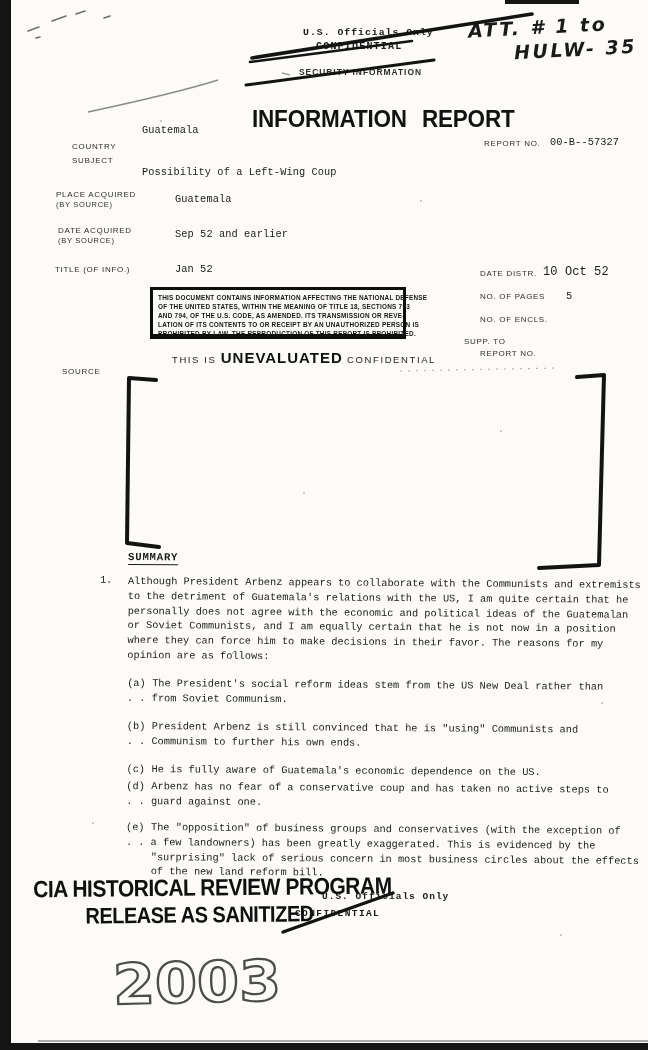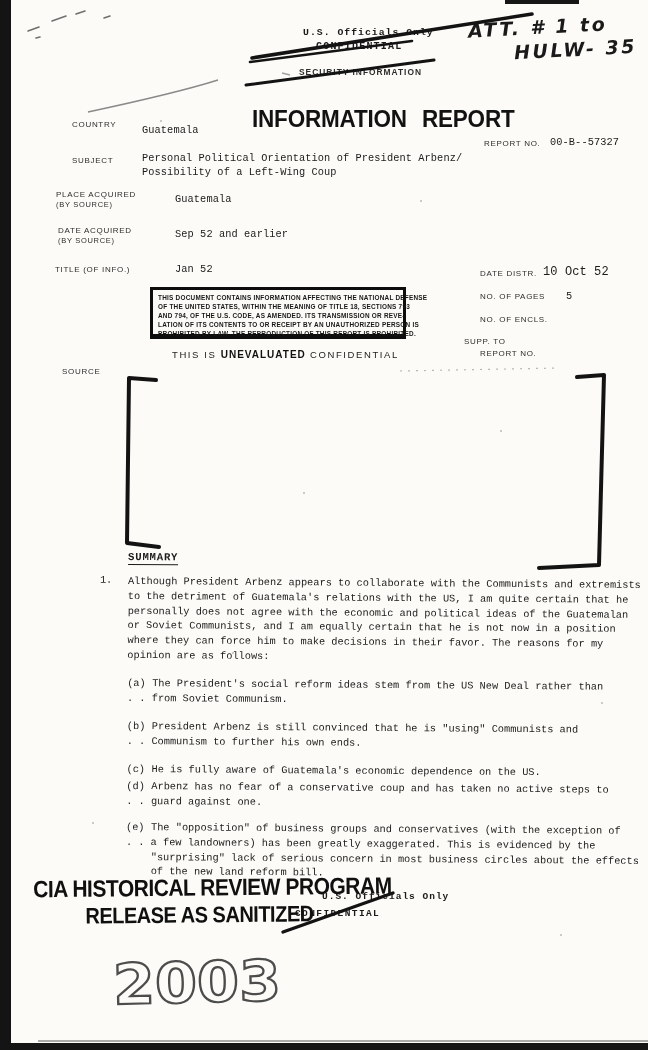--- a/index.html
+++ b/index.html
@@ -38,21 +38,21 @@
     border:3px solid #0d0d0d;border-bottom-width:5px;background:#fbfaf6;
     padding:3px 4px 0 5px;box-sizing:border-box;
   }
   .secbox div{
     white-space:nowrap;font-family:"Liberation Sans","DejaVu Sans",sans-serif;
     font-size:6.4px;font-weight:bold;letter-spacing:.25px;line-height:9px;color:#171717;
   }
   .uneval{position:absolute;left:172px;top:349px;white-space:nowrap;
     font-family:"Liberation Sans","DejaVu Sans",sans-serif;font-size:9.5px;
     letter-spacing:1.6px;color:#222;}
-  .uneval b{font-size:10px;letter-spacing:1px;color:#111;}
+  .uneval b{font-size:15px;letter-spacing:1px;color:#111;}
 
   .body-block{position:absolute;left:0;top:0;width:648px;height:1050px;
     transform:rotate(.45deg);transform-origin:140px 575px;}
   .summary-h{position:absolute;left:128px;top:551px;font-weight:bold;font-size:10.6px;
     letter-spacing:.8px;border-bottom:1.4px solid #1b1b1b;padding-bottom:1px;text-align:right;}
   .para-num{position:absolute;left:100px;top:574px;font-size:10.3px;}
   .para{position:absolute;left:128px;top:574px;width:540px;}
   .para div{white-space:nowrap;line-height:14.8px;font-size:10.3px;}
   .item{position:absolute;left:128px;width:540px;}
   .item div{white-space:nowrap;line-height:14.8px;font-size:10.3px;}
@@ -85,25 +85,24 @@
 
   <div class="tw class-top" style="left:303px;top:27px;font-size:9.8px;letter-spacing:1px;">U.S. Officials Only</div>
   <div class="tw class-top" style="left:316px;top:41px;font-size:10px;letter-spacing:1.2px;">CONFIDENTIAL</div>
   <div class="lab" style="left:299px;top:67px;font-size:8.4px;letter-spacing:1px;font-weight:bold;">SECURITY INFORMATION</div>
 
   <div class="hand" style="left:468px;top:16px;">ATT. # 1 to</div>
   <div class="hand" style="left:514px;top:38px;">HULW- 35</div>
 
   <div class="title">INFORMATION  REPORT</div>
 
-  <div class="lab" style="left:72px;top:120px;">COUNTRY</div>
+  <div class="lab" style="left:72px;top:142px;">COUNTRY</div>
   <div class="tw" style="left:142px;top:124px;">Guatemala</div>
 
   <div class="lab" style="left:72px;top:156px;">SUBJECT</div>
-  <div class="tw" style="left:142px;top:152px;">Personal Political Orientation of President Arbenz/</div>
   <div class="tw" style="left:142px;top:166px;">Possibility of a Left-Wing Coup</div>
 
   <div class="lab" style="left:484px;top:139px;">REPORT NO.</div>
   <div class="tw" style="left:550px;top:136px;">00-B--57327</div>
 
   <div class="lab" style="left:56px;top:190px;">PLACE ACQUIRED</div>
   <div class="lab lab2" style="left:56px;top:200px;">(BY SOURCE)</div>
   <div class="tw" style="left:175px;top:193px;">Guatemala</div>
 
   <div class="lab" style="left:58px;top:226px;">DATE ACQUIRED</div>

